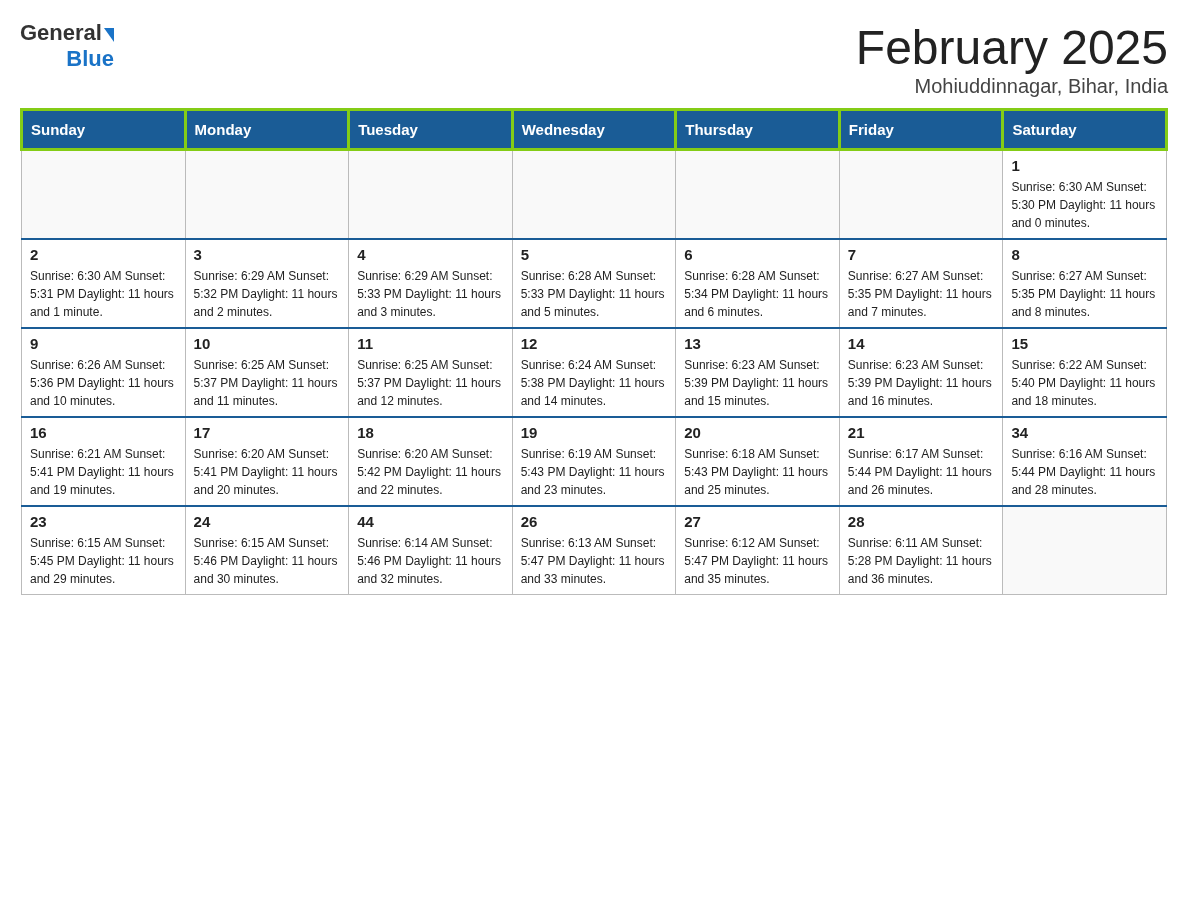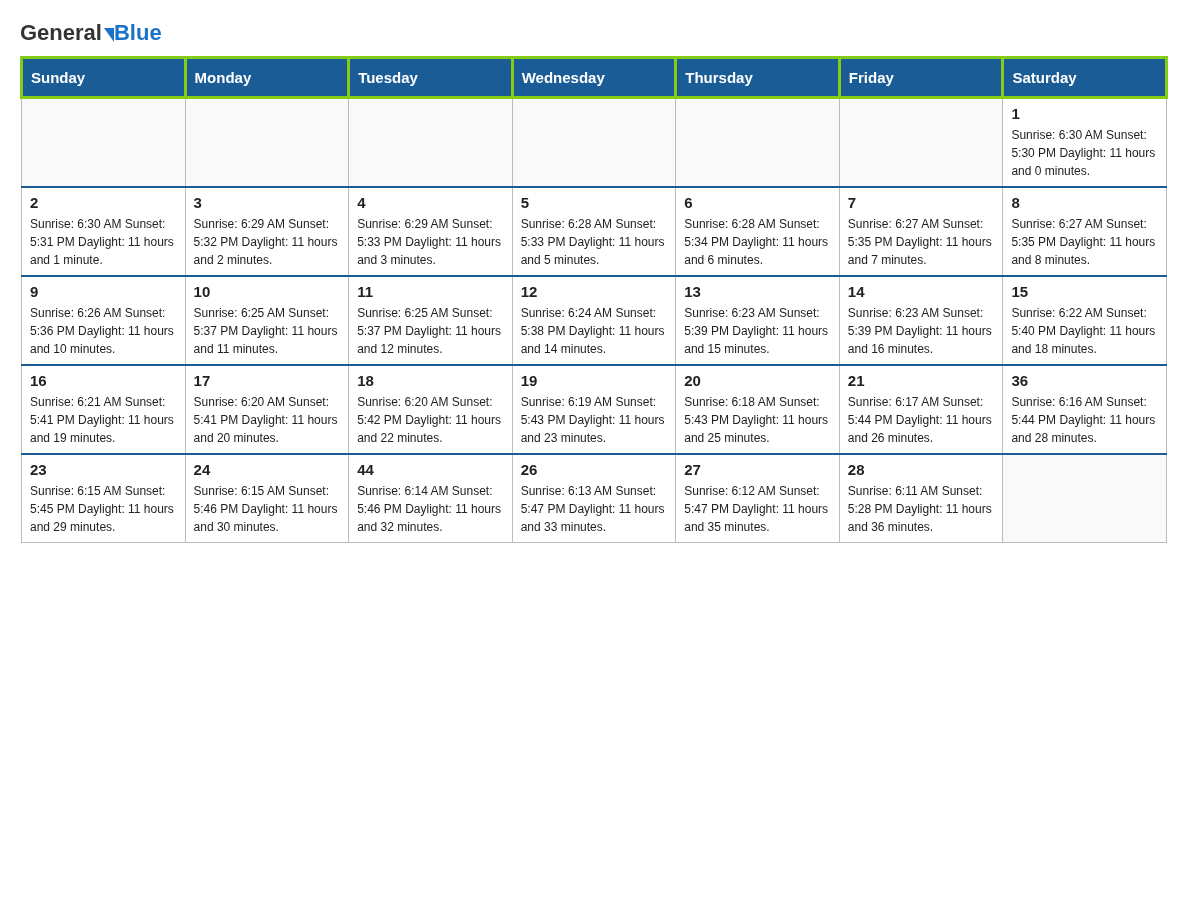--- a/index.html
+++ b/index.html
@@ -11,21 +11,21 @@
       min-height: 918px;
     }
     .header {
       display: flex;
       justify-content: space-between;
       align-items: flex-start;
       margin-bottom: 10px;
     }
     .logo {
       display: flex;
-      flex-direction: row;
+      flex-direction: column;
       align-items: flex-end;
     }
     .logo-general {
       font-size: 22px;
       font-weight: bold;
       color: #333;
       display: flex;
       align-items: center;
     }
     .logo-arrow {
@@ -101,20 +101,24 @@
 </head>
 <body>
 
 <div class="header">
   <div class="logo">
     <div class="logo-general">
       <span>General</span>
         <span class="logo-arrow"></span>
     </div>
     <div class="logo-blue-text">Blue</div>
+  </div>
+  <div class="title-block">
+    <h1>February 2025</h1>
+    <h2>Mohiuddinnagar, Bihar, India</h2>
   </div>
 </div>
 
 <table class="calendar-table">
   <thead>
     <tr>
       <th>Sunday</th>
       <th>Monday</th>
       <th>Tuesday</th>
       <th>Wednesday</th>
@@ -257,21 +261,21 @@
 Sunset: 5:43 PM
 Daylight: 11 hours and 25 minutes.</div>
         </td>
         <td>
           <span class="day-number">21</span>
           <div class="day-info">Sunrise: 6:17 AM
 Sunset: 5:44 PM
 Daylight: 11 hours and 26 minutes.</div>
         </td>
         <td>
-          <span class="day-number">36</span>
+          <span class="day-number">34</span>
           <div class="day-info">Sunrise: 6:16 AM
 Sunset: 5:44 PM
 Daylight: 11 hours and 28 minutes.</div>
         </td>
       </tr>
       <tr class="row-separator">
         <td>
           <span class="day-number">23</span>
           <div class="day-info">Sunrise: 6:15 AM
 Sunset: 5:45 PM

